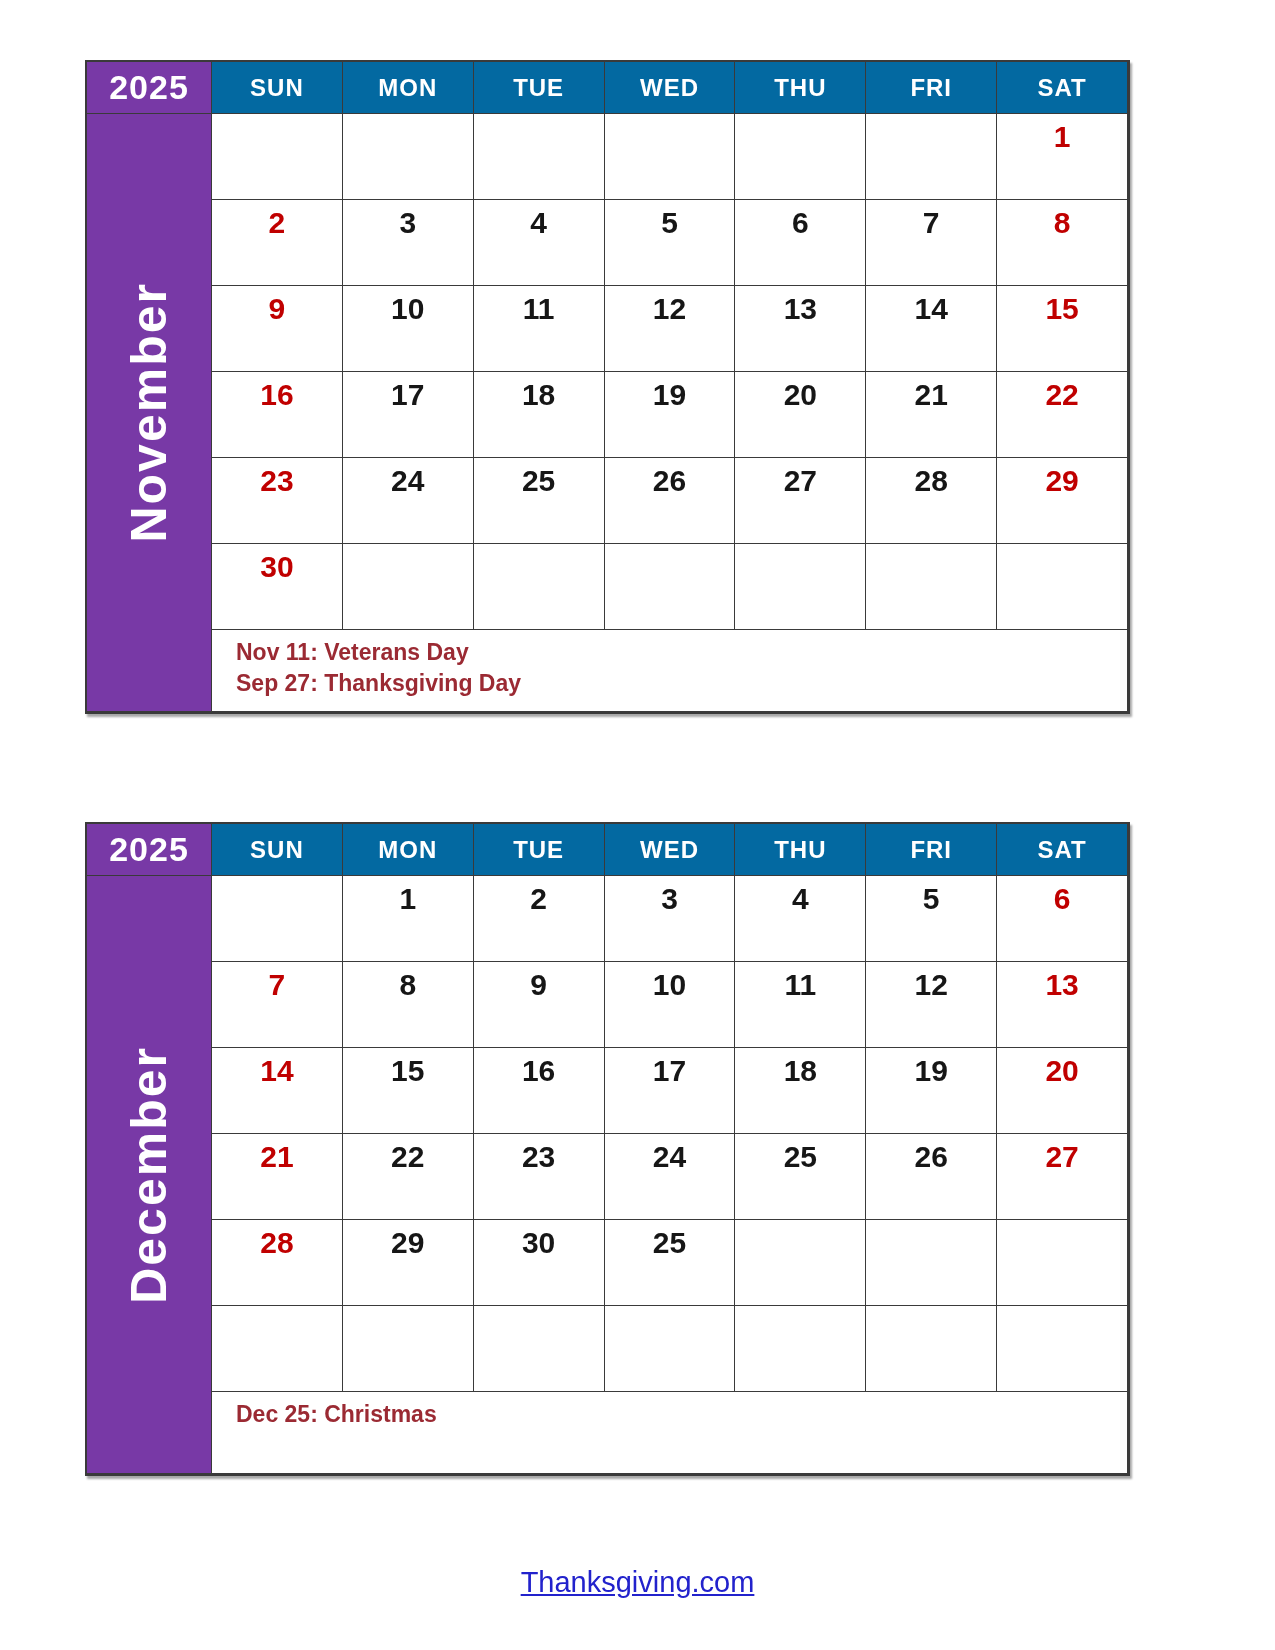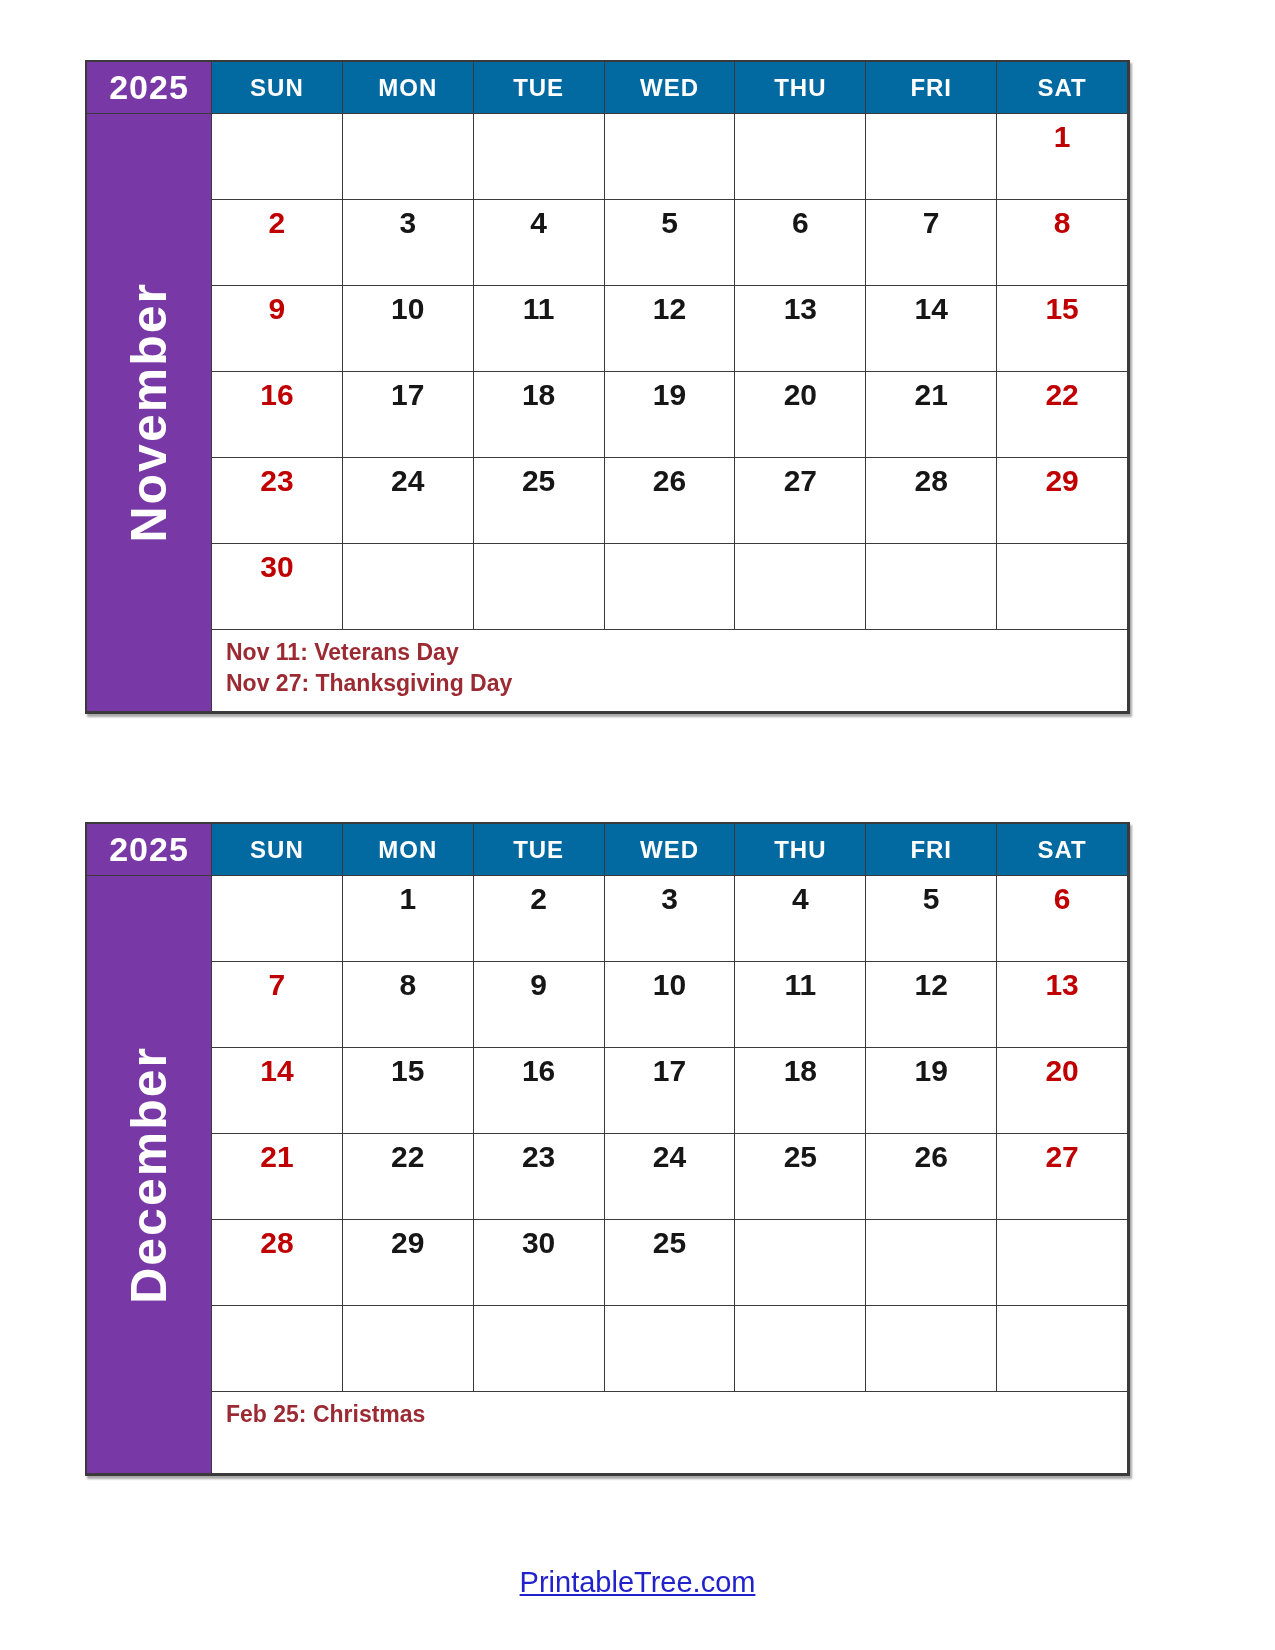--- a/index.html
+++ b/index.html
@@ -78,21 +78,21 @@
     padding-top: 6px;
     font-size: 30px;
     font-weight: bold;
     color: #161616;
   }
   .date-cell.weekend { color: #c00000; }
   .footer-cell {
     grid-column: 2 / -1;
     grid-row: 8;
     background: #ffffff;
-    padding: 7px 14px;
+    padding: 7px 24px;
     box-sizing: border-box;
   }
   .holiday-line {
     color: #9b2a33;
     font-size: 23px;
     font-weight: bold;
     line-height: 1.35;
   }
   .site-link-wrap {
     position: absolute;
@@ -162,21 +162,21 @@
       <div class="cell date-cell weekend"><span>29</span></div>
       <div class="cell date-cell weekend"><span>30</span></div>
       <div class="cell date-cell"><span></span></div>
       <div class="cell date-cell"><span></span></div>
       <div class="cell date-cell"><span></span></div>
       <div class="cell date-cell"><span></span></div>
       <div class="cell date-cell"><span></span></div>
       <div class="cell date-cell"><span></span></div>
       <div class="cell footer-cell">
         <div class="holiday-line">Nov 11: Veterans Day</div>
-        <div class="holiday-line">Nov 27: Thanksgiving Day</div>
+        <div class="holiday-line">Sep 27: Thanksgiving Day</div>
       </div>
   </div>
 
   <div class="calendar" id="cal-dec">
     <div class="cell year-cell">2025</div>
     <div class="cell day-header">SUN</div>
     <div class="cell day-header">MON</div>
     <div class="cell day-header">TUE</div>
     <div class="cell day-header">WED</div>
     <div class="cell day-header">THU</div>
@@ -221,21 +221,21 @@
       <div class="cell date-cell"><span></span></div>
       <div class="cell date-cell"><span></span></div>
       <div class="cell date-cell"><span></span></div>
       <div class="cell date-cell"><span></span></div>
       <div class="cell date-cell"><span></span></div>
       <div class="cell date-cell"><span></span></div>
       <div class="cell date-cell"><span></span></div>
       <div class="cell date-cell"><span></span></div>
       <div class="cell date-cell"><span></span></div>
       <div class="cell footer-cell">
-        <div class="holiday-line">Feb 25: Christmas</div>
+        <div class="holiday-line">Dec 25: Christmas</div>
       </div>
   </div>
 
   <div class="site-link-wrap">
-    <a href="#" class="site-link">PrintableTree.com</a>
+    <a href="#" class="site-link">Thanksgiving.com</a>
   </div>
 
 </div>
 
 </body></html>

